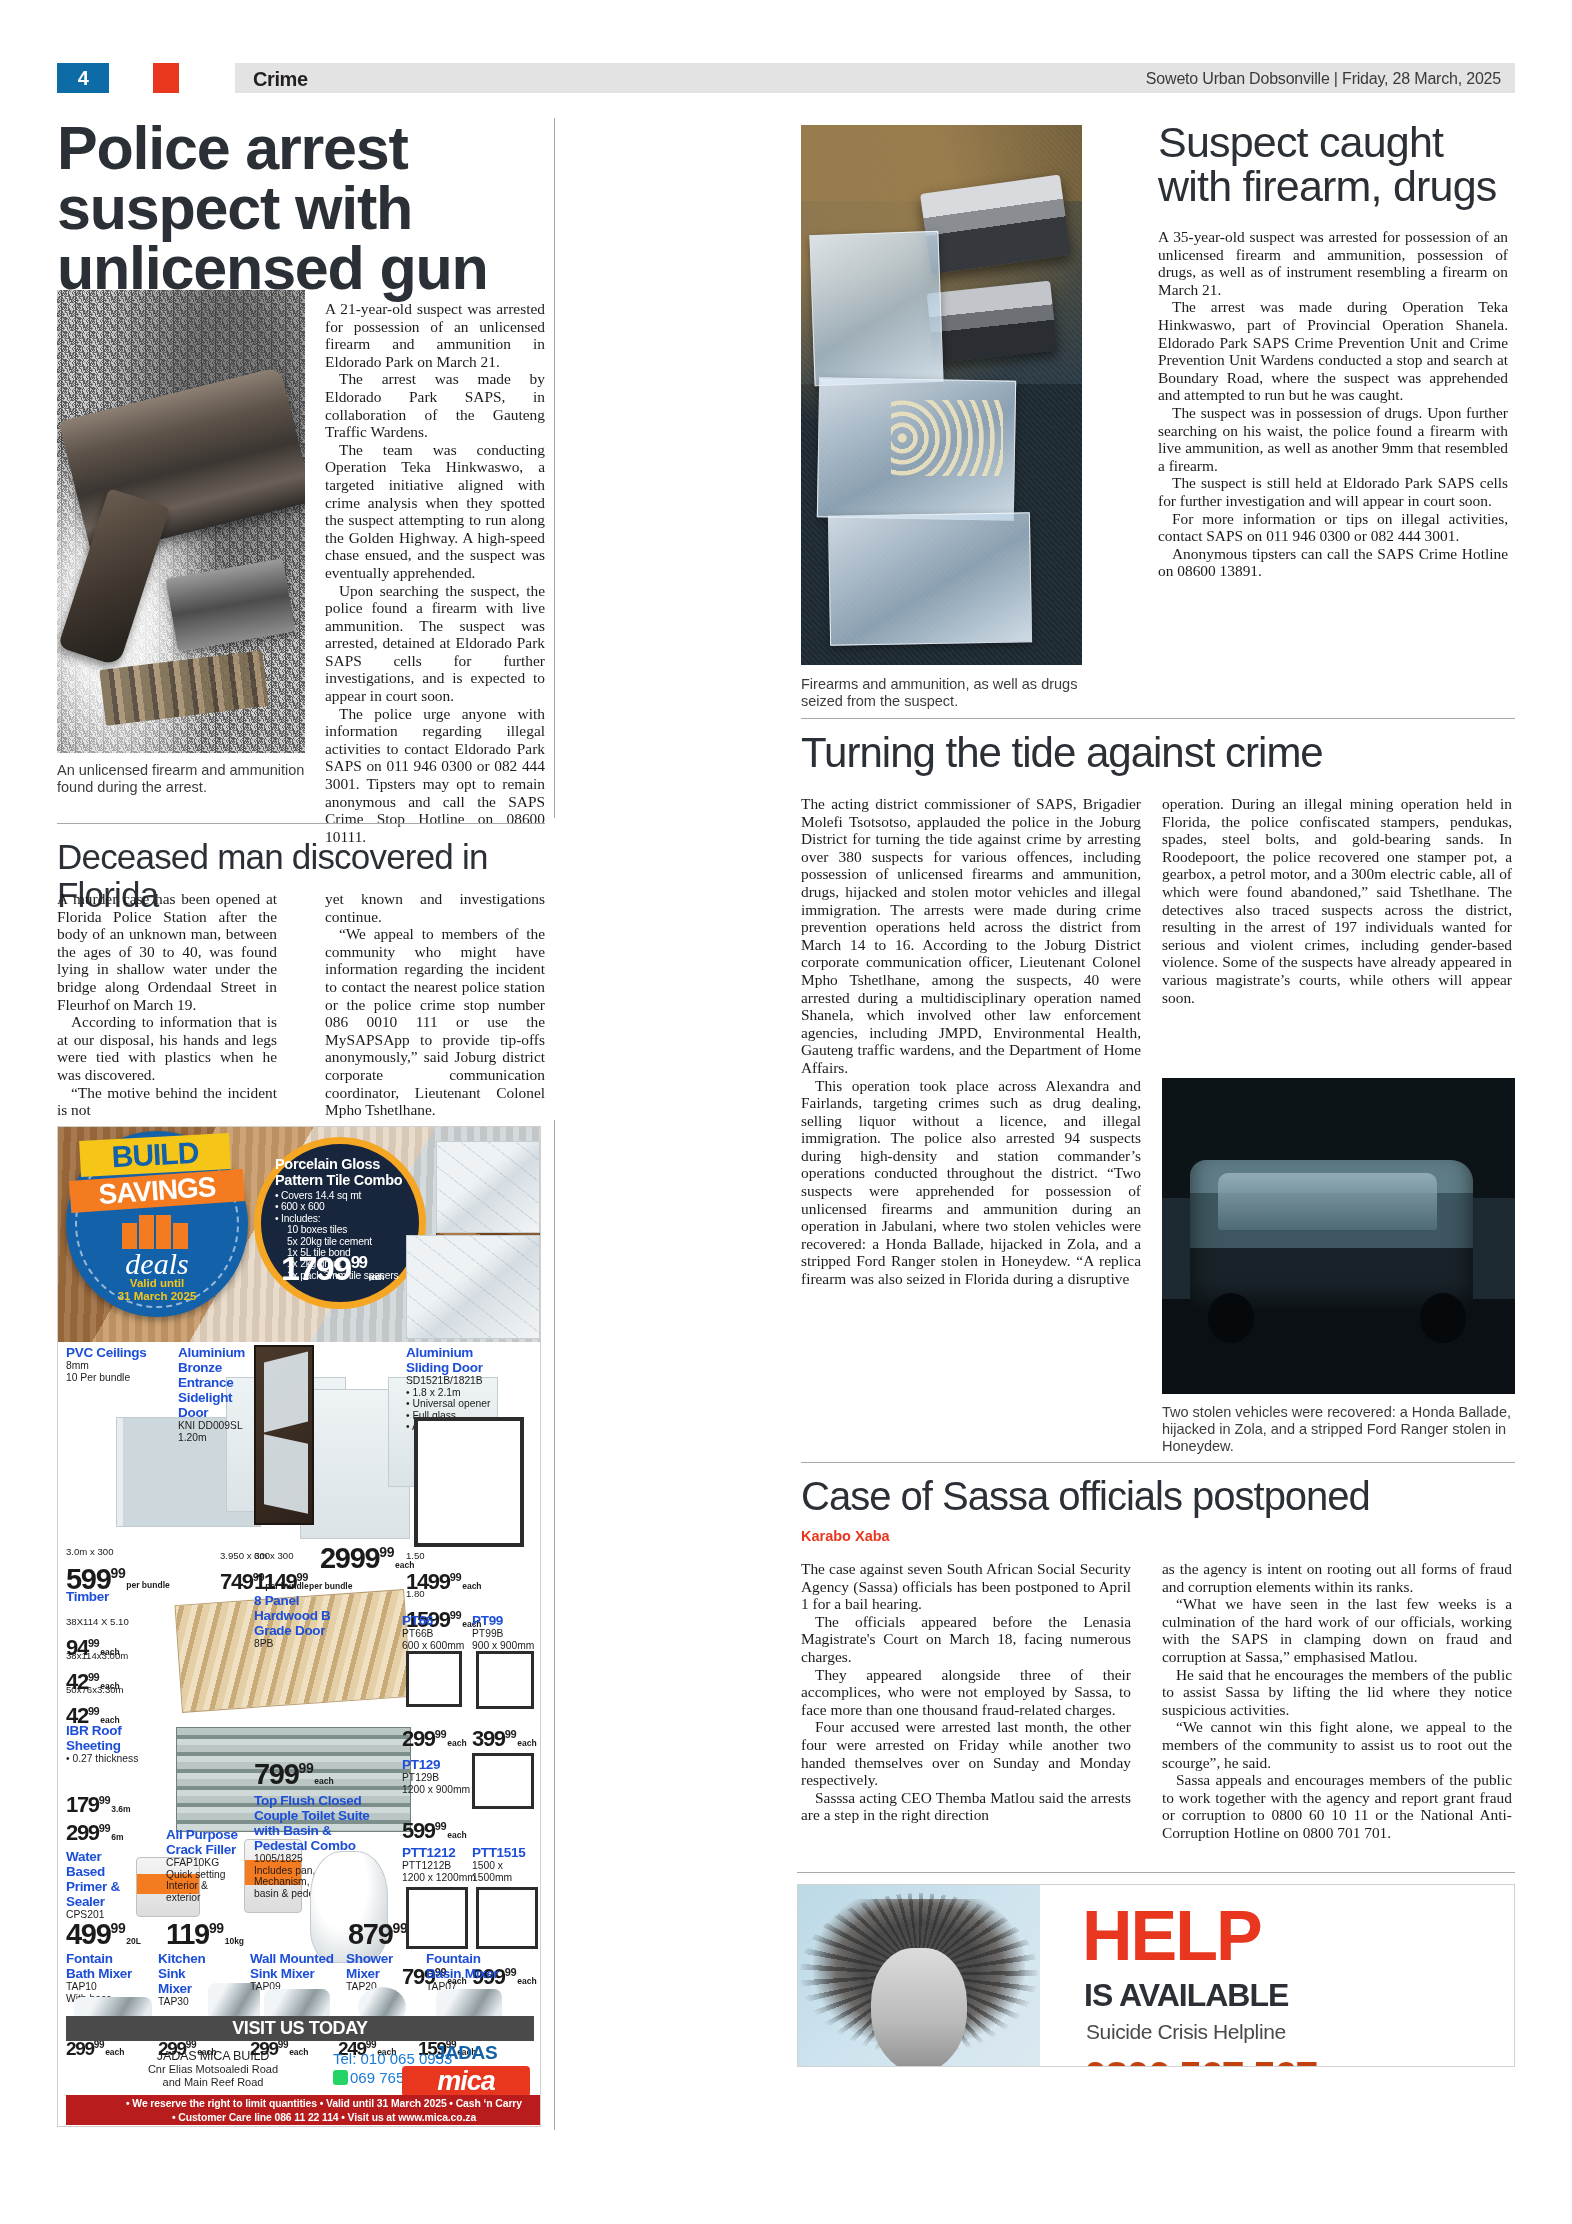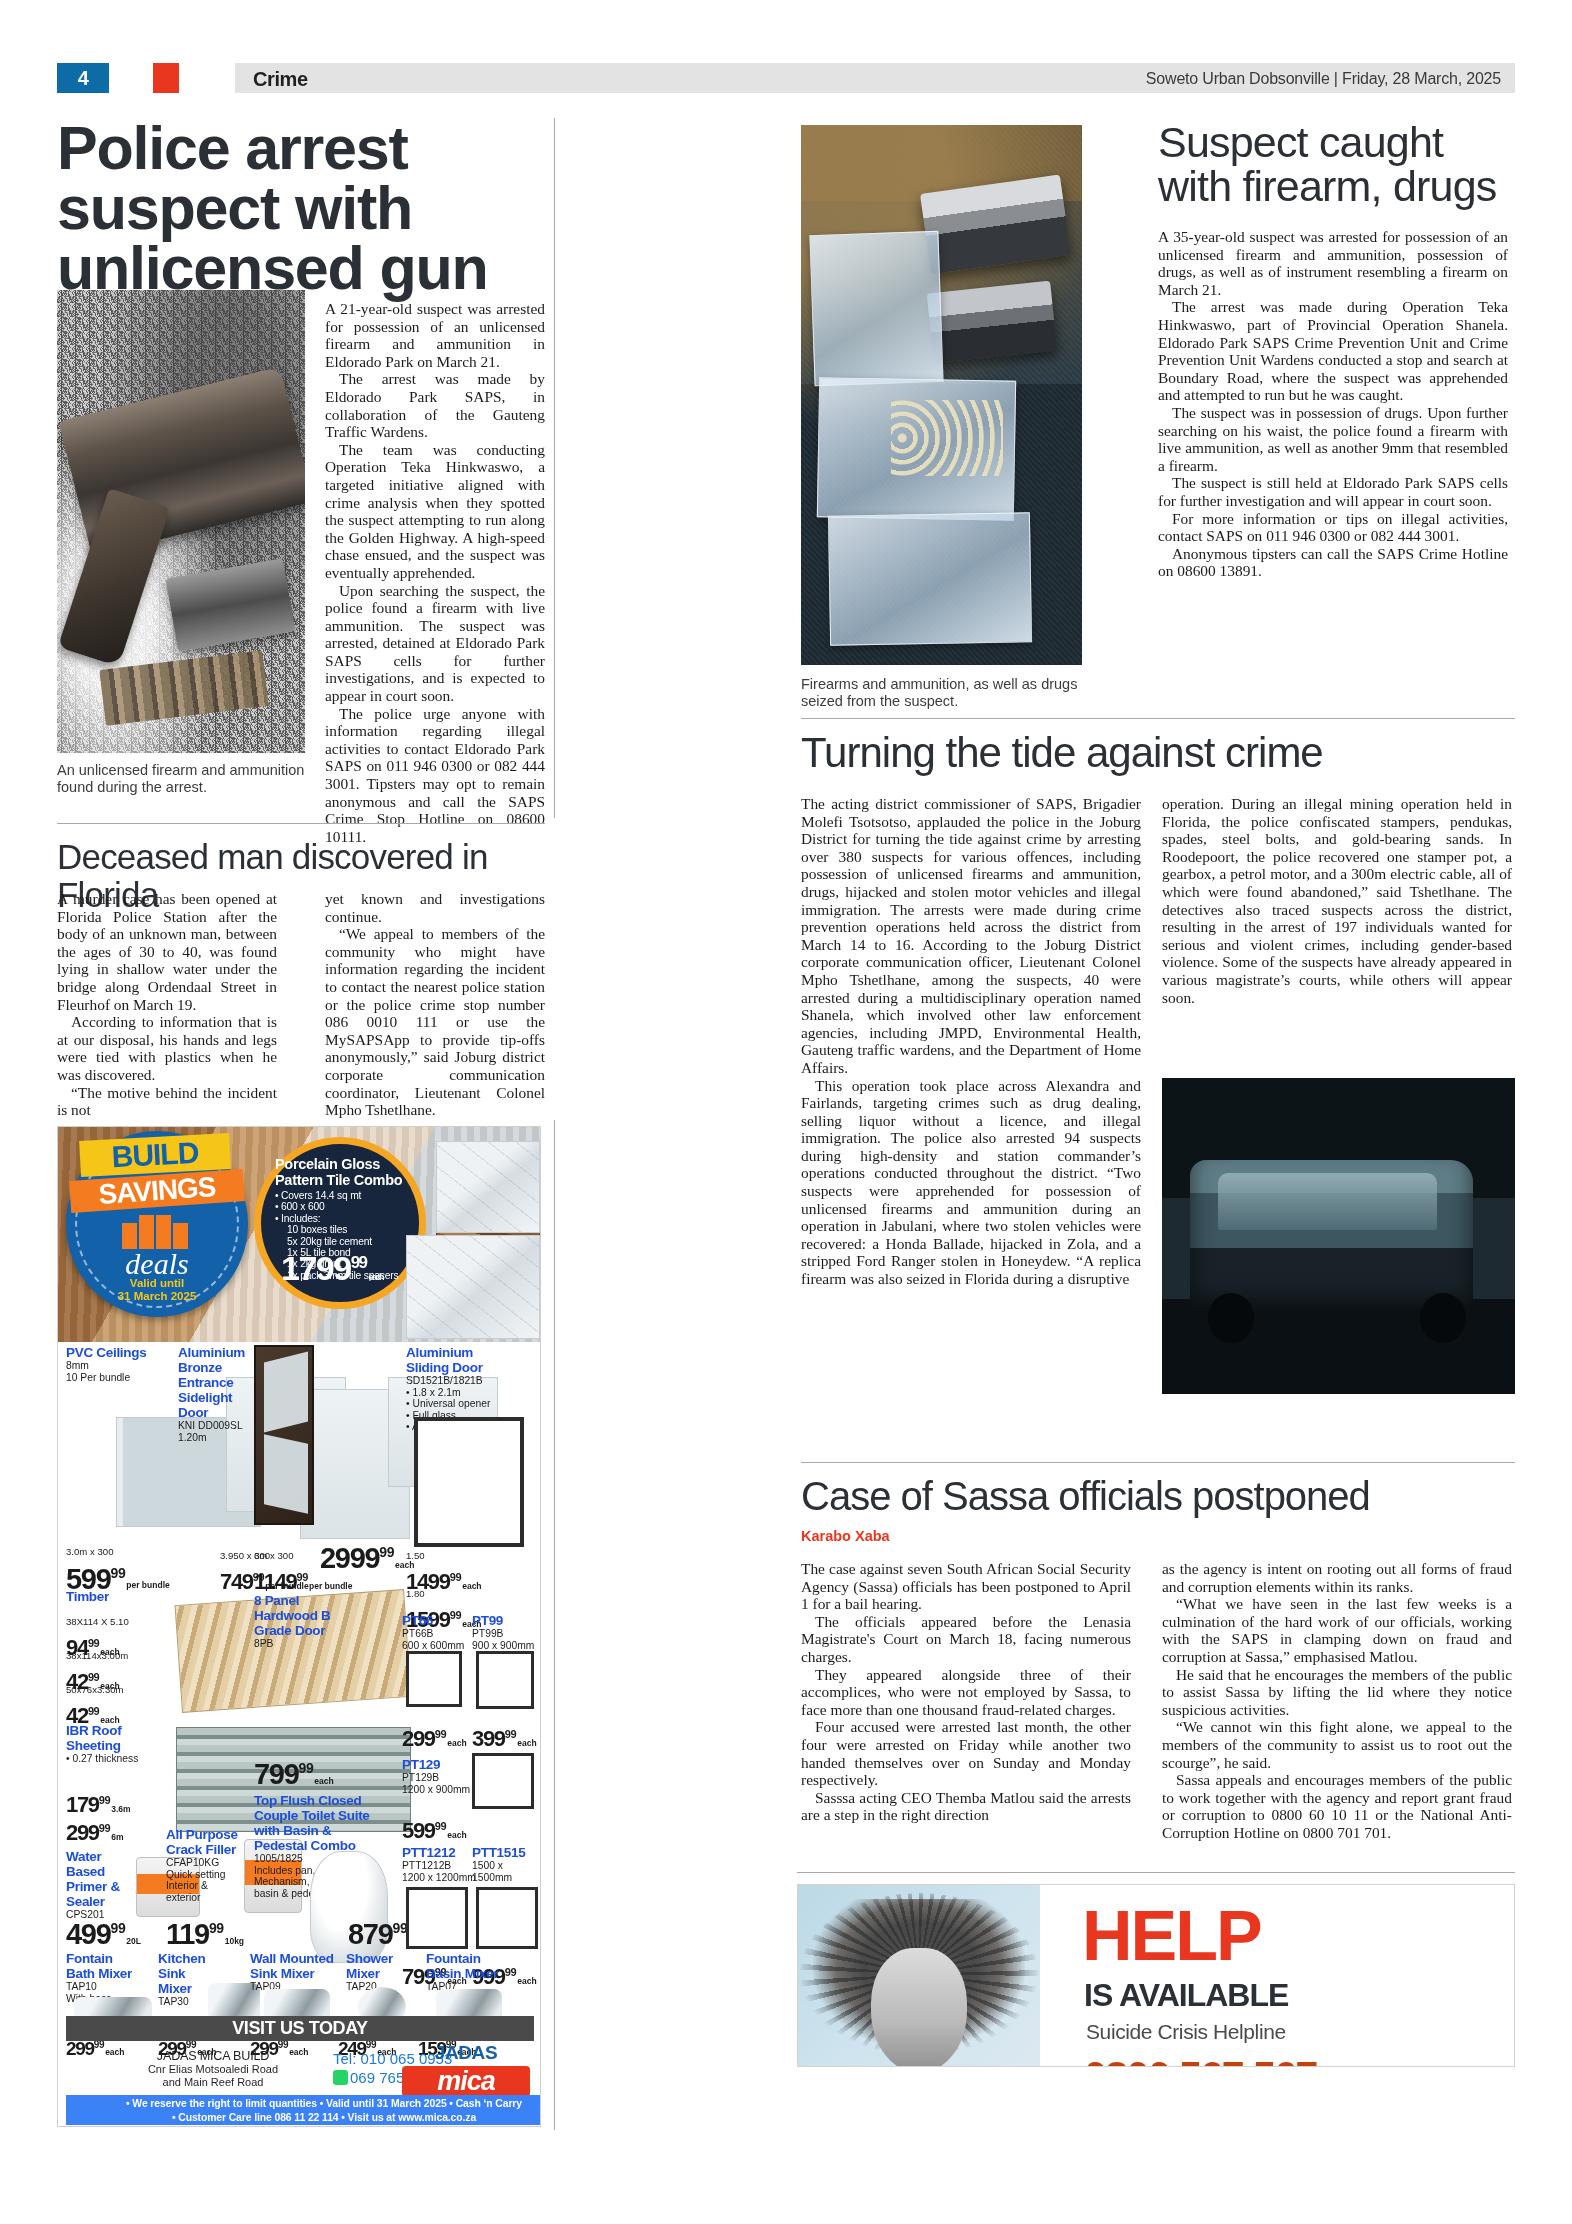--- a/index.html
+++ b/index.html
@@ -251,21 +251,21 @@
   .jadas-logo { position:absolute; right:10px; top:915px; width:128px; }
   .jadas-logo .j { font-weight:bold; font-size:19px; color:#1361a8; text-align:center; letter-spacing:-.4px; }
   .jadas-logo .m { margin-top:2px; background:#e8361f; color:#fff; font-style:italic; font-weight:bold;
       font-size:27px; text-align:center; border-radius:4px; letter-spacing:-1px; }
   .jadas-logo .b { font-weight:bold; font-size:20px; color:#1361a8; text-align:center; letter-spacing:5px; }
   .store { position:absolute; left:60px; top:922px; width:190px; text-align:center; }
   .store .n { font-size:12.6px; font-weight:normal; letter-spacing:-.2px; }
   .store .a { font-size:11px; line-height:12.5px; }
   .tel { position:absolute; left:275px; top:922px; color:#1a7ad4; font-size:15px; line-height:19px; }
   .wa { display:inline-block; width:15px; height:15px; background:#25d366; border-radius:3px; vertical-align:-2px; margin-right:2px; }
-  .fineprint { position:absolute; left:8px; top:968px; width:516px; height:30px; background:#3b82f6; color:#fff;
+  .fineprint { position:absolute; left:8px; top:968px; width:516px; height:30px; background:#b91c1c; color:#fff;
       font-size:10.4px; line-height:14px; text-align:center; padding-top:2px; font-weight:bold; letter-spacing:-.1px; }
 
   
   .ad-help { position:absolute; left:797px; top:1884px; width:718px; height:183px; border:1px solid #d2d2d2;
       background:#fff; overflow:hidden; }
   .help-left { position:absolute; left:0; top:0; width:242px; height:241px; }
   .help-right { position:absolute; left:242px; top:0; right:0; bottom:0; background:#fff;
       font-family:"Liberation Sans", sans-serif; }
   .help-word { position:absolute; left:42px; top:18px; font-weight:bold; font-size:70px; color:#e8361f;
       letter-spacing:-2px; line-height:66px; }
@@ -352,20 +352,21 @@
   <div class="body-txt" style="position:absolute; left:1162px; top:795px; width:350px;">
     <p class="first">operation. During an illegal mining operation held in Florida, the police confiscated stampers, pendukas, spades, steel bolts, and gold-bearing sands. In Roodepoort, the police recovered one stamper pot, a gearbox, a petrol motor, and a 300m electric cable, all of which were found abandoned,” said Tshetlhane. The detectives also traced suspects across the district, resulting in the arrest of 197 individuals wanted for serious and violent crimes, including gender-based violence. Some of the suspects have already appeared in various magistrate’s courts, while others will appear soon.</p>
   </div>
 
   <div class="photo ph-car" style="left:1162px; top:1078px; width:353px; height:316px;">
     <div class="veh"></div>
       <div class="win"></div>
     <div class="wheel l"></div>
       <div class="wheel r"></div>
   </div>
+  <div class="caption" style="position:absolute; left:1162px; top:1404px; width:353px;">Two stolen vehicles were recovered: a Honda Ballade, hijacked in Zola, and a stripped Ford Ranger stolen in Honeydew.</div>
 
   <div class="rule" style="left:801px; top:1462px; width:714px; height:1px;"></div>
   <h2 class="hl hl-light" style="position:absolute; left:801px; top:1474px; width:714px; font-size:40px; line-height:44px; letter-spacing:-1px;">Case of Sassa officials postponed</h2>
   <div class="byline" style="position:absolute; left:801px; top:1528px;">Karabo Xaba</div>
 
   <div class="body-txt" style="position:absolute; left:801px; top:1560px; width:330px;">
     <p class="first">The case against seven South African Social Security Agency (Sassa) officials has been postponed to April 1 for a bail hearing.</p>
     <p>The officials appeared before the Lenasia Magistrate's Court on March 18, facing numerous charges.</p>
     <p>They appeared alongside three of their accomplices, who were not employed by Sassa, to face more than one thousand fraud-related charges.</p>
     <p>Four accused were arrested last month, the other four were arrested on Friday while another two handed themselves over on Sunday and Monday respectively.</p>

